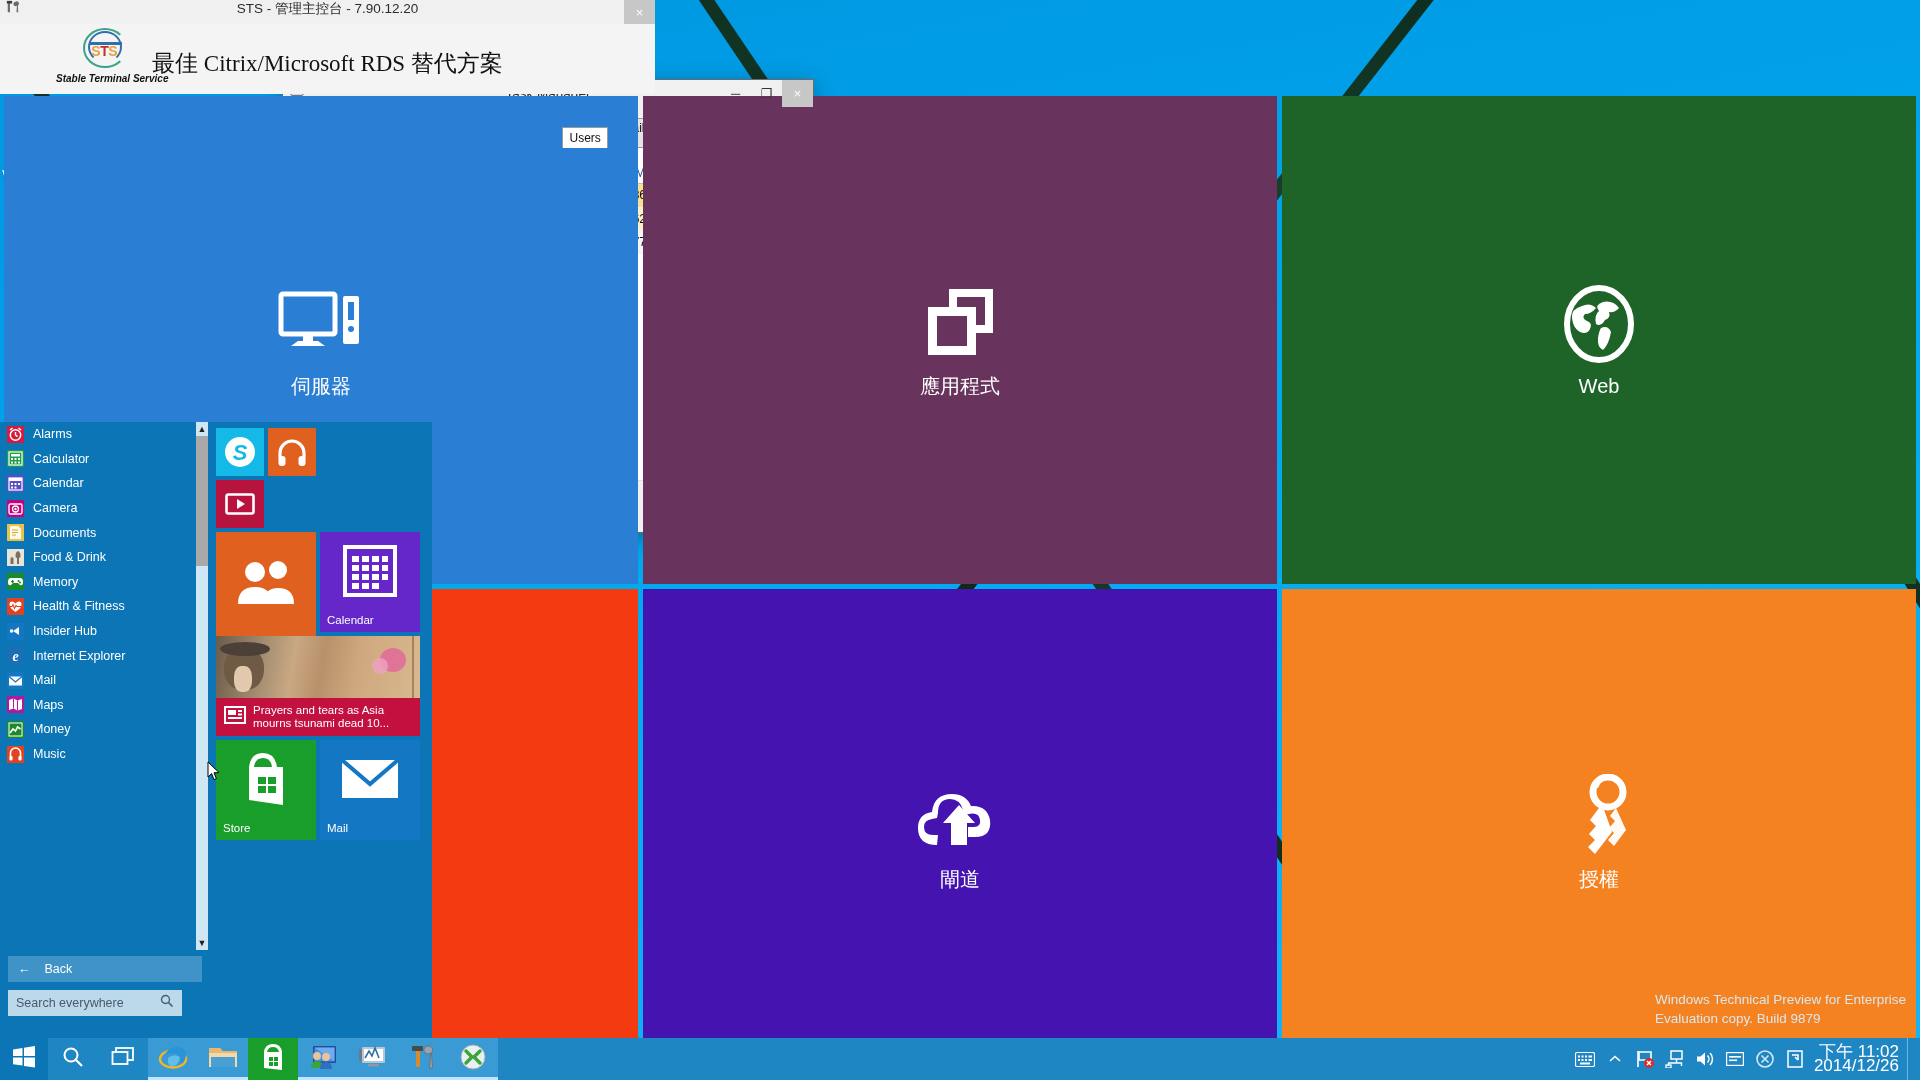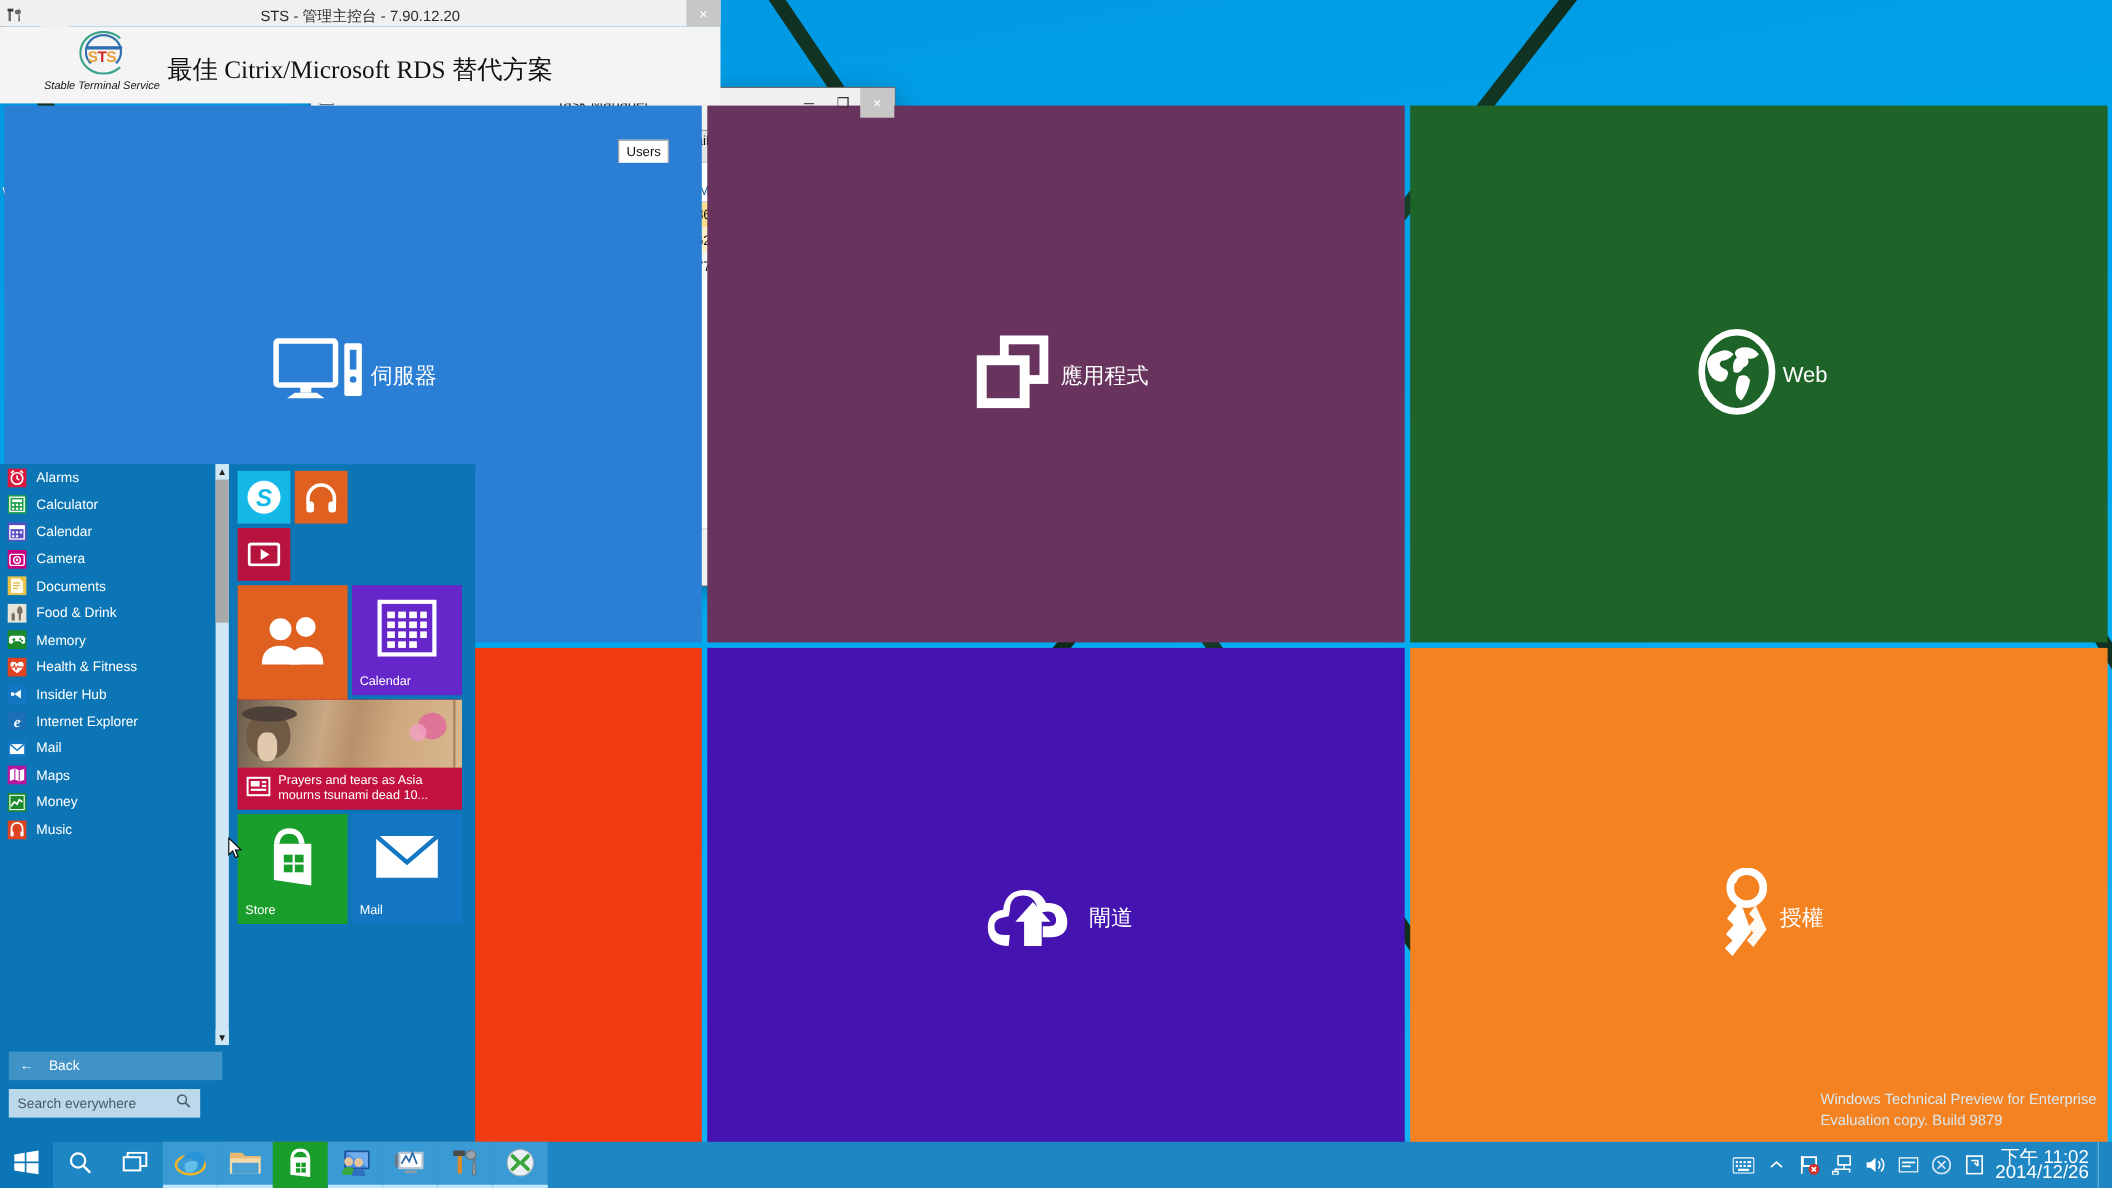--- a/index.html
+++ b/index.html
@@ -96,32 +96,32 @@
   .sts-logo { position:relative; width:52px; height:40px; }
   .sts-logo .arc1,.sts-logo .arc2 {
      position:absolute; border-radius:50%;
   }
   .sts-logo .arc1 { left:6px; top:1px; width:40px; height:36px; border:2.5px solid #3aa18a; border-right-color:transparent; }
   .sts-logo .arc2 { left:11px; top:4px; width:30px; height:28px; border:2.5px solid #2e6fae; border-bottom-color:transparent;}
   .sts-logo .bar { position:absolute; left:13px; top:13px; width:28px; height:2.5px; background:#2e6fae;}
   .sts-logo .sts-txt { position:absolute; left:0; right:0; top:14px; text-align:center;
       font-weight:bold; font-size:13px; color:#e8a13a; letter-spacing:-.5px; }
   .sts-logo .sts-txt .red{color:#cf2a27;}
-  .sts-cap { font-size:9.5px; font-weight:normal; font-style:italic; color:#111; margin-top:2px;}
+  .sts-cap { font-size:9.5px; font-weight:bold; font-style:italic; color:#111; margin-top:2px;margin-left:16px;}
 
   
   #sts-console { left:843px; top:83px; width:655px; height:441px; background:#f4f4f4; box-shadow:0 0 0 1px #8d8d8d, 0 6px 22px rgba(0,0,0,.3);}
-  #sts-head { height:24px; display:flex; align-items:flex-end; background:#f0f0f0; position:relative; }
+  #sts-head { height:24px; display:flex; align-items:flex-start; background:#f0f0f0; position:relative; }
   #sts-hero { height:70px; position:relative; background:#f4f4f4; }
   #sts-hero .brand { position:absolute; left:40px; top:3px; display:flex; flex-direction:column; align-items:center;}
   #sts-hero .tagline { position:absolute; left:0; right:0; top:24px; text-align:center;
       font-family:"Liberation Serif", serif; font-size:23px; color:#111;}
   #tile-grid { position:absolute; left:4px; top:96px; right:4px; bottom:4px;
                display:grid; grid-template-columns:repeat(3,1fr); grid-template-rows:repeat(2,1fr); gap:5px; }
-  .tile { position:relative; display:flex; flex-direction:row; align-items:center; justify-content:center;
+  .tile { position:relative; display:flex; flex-direction:column; align-items:center; justify-content:center;
           color:#fff; cursor:pointer; }
   .tile .ticon { height:90px; display:flex; align-items:center; justify-content:center; }
   .tile .tlabel { font-size:20px; margin-top:4px; font-family:"Liberation Sans", sans-serif;}
 
   
   #startmenu { position:absolute; left:0; bottom:42px; width:432px; height:616px; background:#0b75b5; display:flex; }
   #sm-left { width:208px; position:relative; background:#0b75b5;}
   #sm-applist { position:absolute; left:0; top:0; right:12px; bottom:88px; overflow:hidden;}
   .app-item { display:flex; align-items:center; gap:9px; height:24.6px; padding-left:7px; color:#fff; font-size:12.5px; cursor:pointer;}
   .app-ico { width:17px; height:17px; flex:none; display:flex; align-items:center; justify-content:center;

